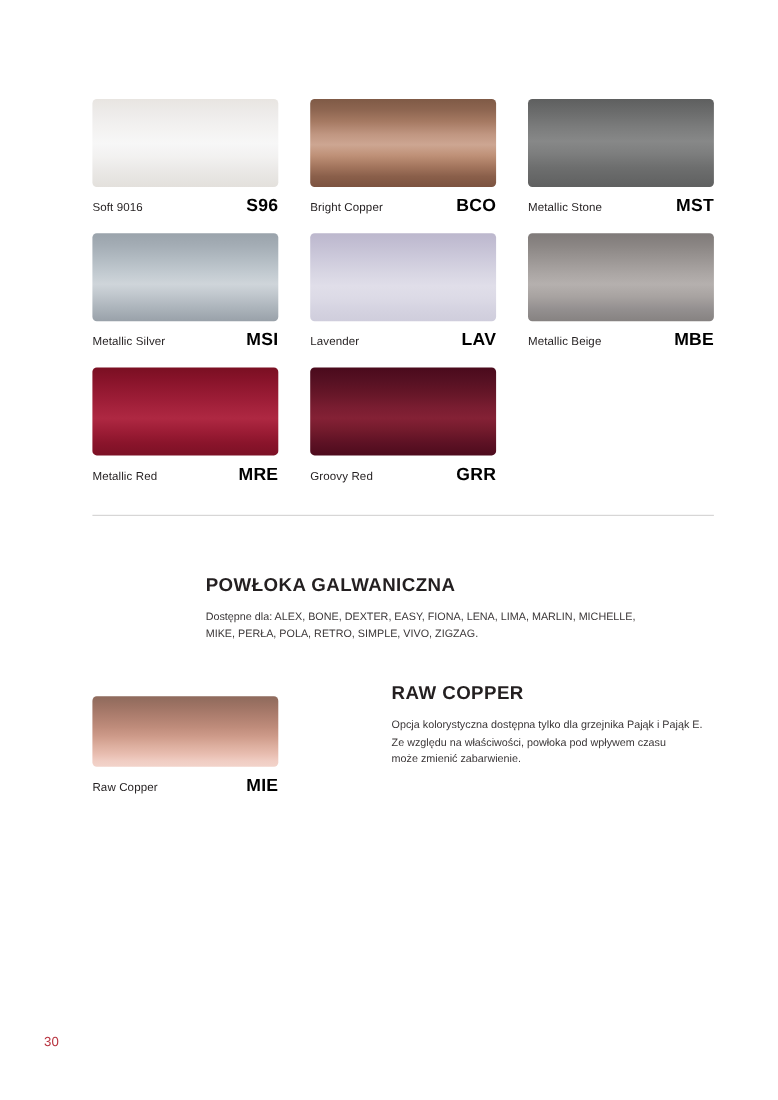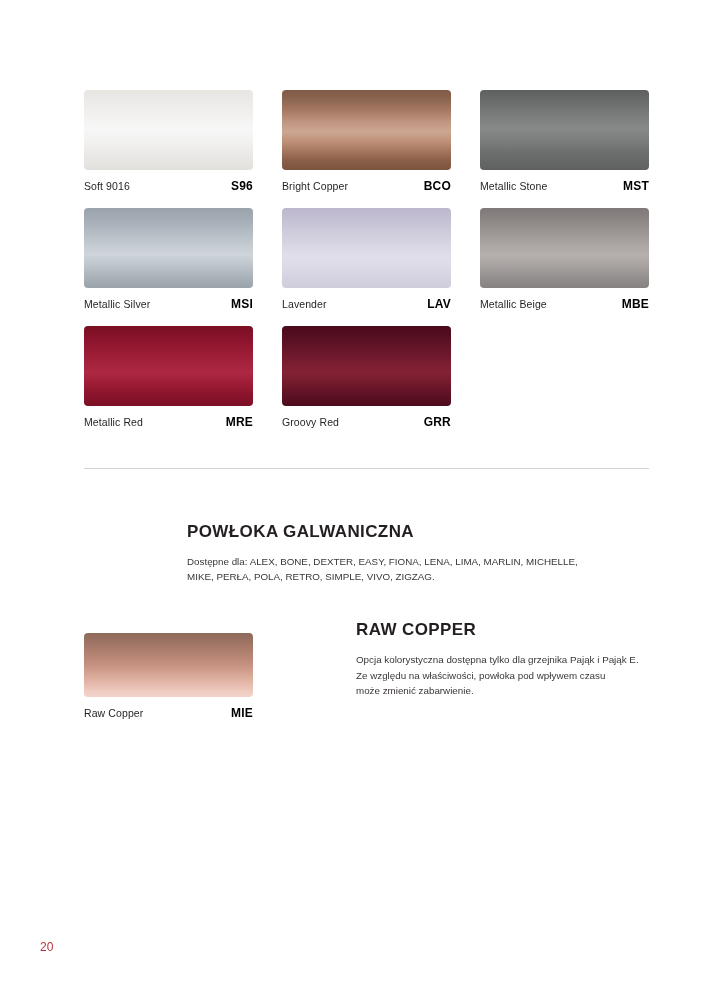--- a/index.html
+++ b/index.html
@@ -55,21 +55,21 @@
   }
 
   .swatch-name {
     color: #231f20;
     font-weight: 400;
   }
 
   .swatch-code {
     color: #000000;
     font-weight: bold;
-    font-size: 12px;
+    font-size: 16px;
     letter-spacing: 0.2px;
   }
 
   
   .divider {
     position: absolute;
     left: 84px;
     top: 468px;
     width: 565px;
     height: 1px;
@@ -258,15 +258,15 @@
       <div class="lower-right" style="margin-top:50px;">
         <h2 class="section-title">RAW COPPER</h2>
         <p class="section-body" style="white-space:pre-line;">Opcja kolorystyczna dostępna tylko dla grzejnika Pająk i Pająk E.
 Ze względu na właściwości, powłoka pod wpływem czasu
 może zmienić zabarwienie.</p>
       </div>
     </div>
 
   </div>
 
-  <div class="page-number">20</div>
+  <div class="page-number">30</div>
 
 </div>
 
 </body></html>

